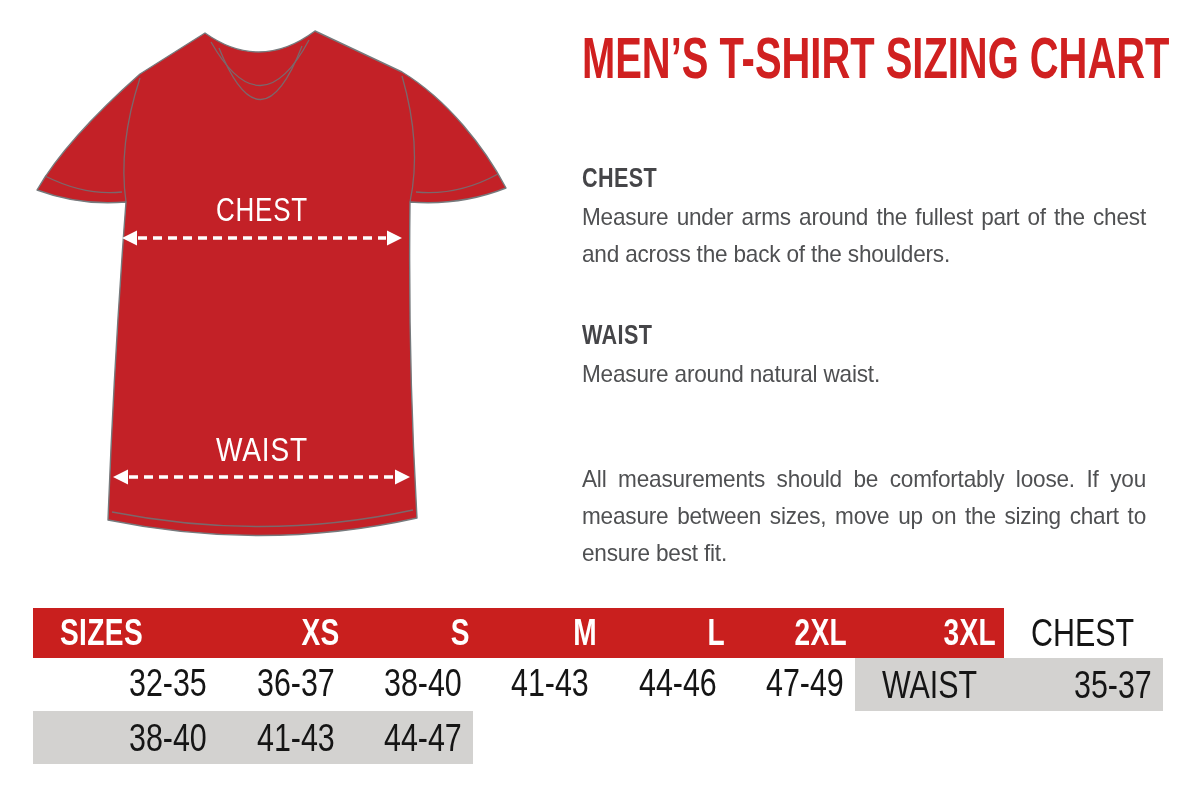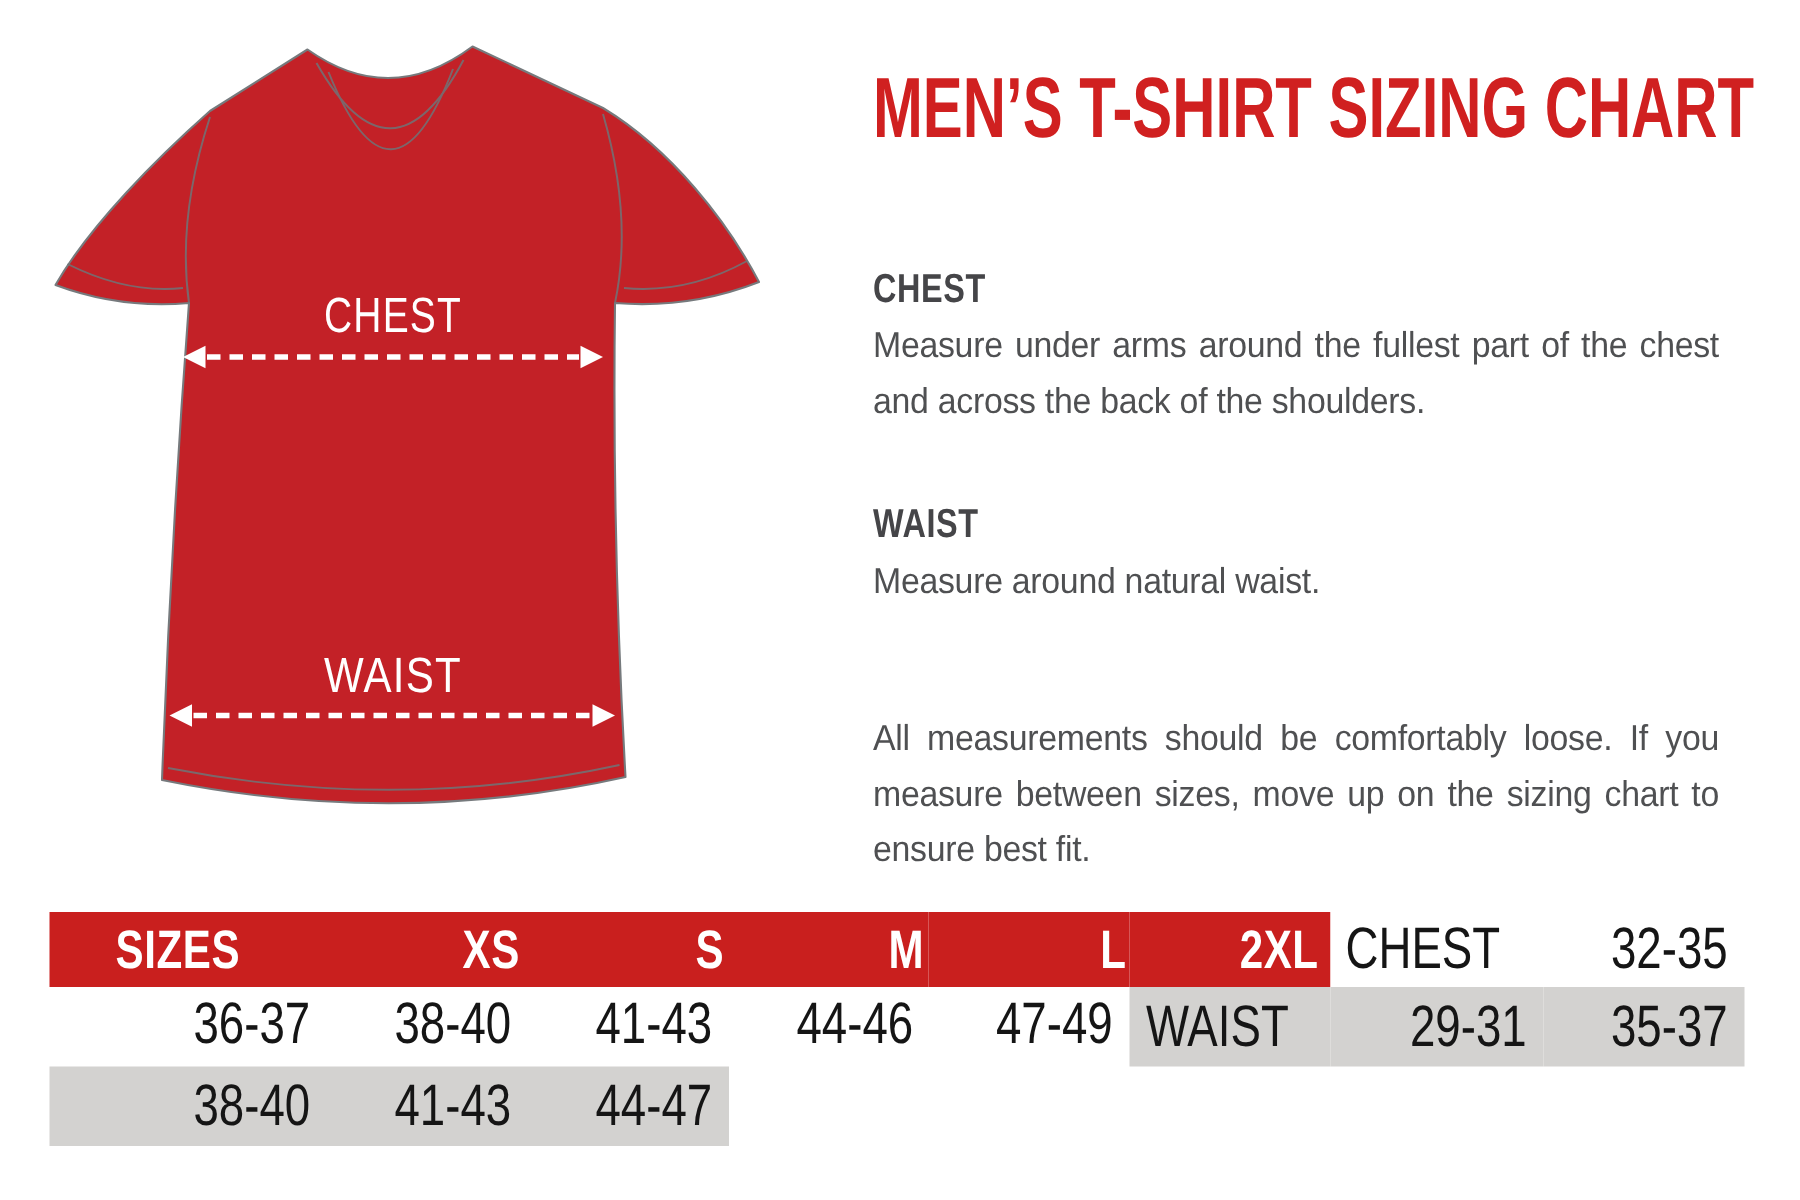--- a/index.html
+++ b/index.html
@@ -24,21 +24,21 @@
     left: 0;
     top: 0;
     width: 540px;
     height: 600px;
   }
 
   
   .right-col {
     position: absolute;
     left: 582px;
-    top: 44px;
+    top: 30px;
     width: 585px;
   }
   .page-title {
     margin: 0 0 78px 0;
     font-size: 57px;
     font-weight: bold;
     line-height: 1.0;
     color: var(--accent-red, #d02020);
     white-space: nowrap;
     transform: scaleX(0.70);
@@ -80,22 +80,22 @@
     grid-template-columns: 185px repeat(7, 1fr);
     grid-auto-rows: auto;
   }
   .cell {
     height: 50px;
     display: flex;
     align-items: center;
     justify-content: flex-end;
   }
   .cell.first {
-    justify-content: center;
-    padding-left: 10px;
+    justify-content: flex-start;
+    padding-left: 27px;
   }
   .hrow { background: var(--header-red, #c91f1e); color: #ffffff; }
   .r1   { background: #ffffff; color: var(--table-text, #151515); }
   .r2   { background: var(--row-alt-gray, #d3d2d0); color: var(--table-text, #151515); height: 53px; }
   .cnd {
     display: inline-block;
     transform: scaleX(0.78);
     transform-origin: 50% 50%;
     white-space: nowrap;
   }
@@ -175,20 +175,23 @@
       </div>
     <div class="cell hrow">
         <span class="cnd">M</span>
       </div>
     <div class="cell hrow">
         <span class="cnd">L</span>
       </div>
     <div class="cell hrow">
         <span class="cnd">2XL</span>
       </div>
+    <div class="cell hrow">
+        <span class="cnd">3XL</span>
+      </div>
 
     <div class="cell r1 first">
         <span class="cnd">CHEST</span>
       </div>
     <div class="cell r1">
         <span class="cnd">32-35</span>
       </div>
     <div class="cell r1">
         <span class="cnd">36-37</span>
       </div>
@@ -202,23 +205,20 @@
         <span class="cnd">44-46</span>
       </div>
     <div class="cell r1">
         <span class="cnd">47-49</span>
       </div>
 
     <div class="cell r2 first">
         <span class="cnd">WAIST</span>
       </div>
     <div class="cell r2">
-        <span class="cnd">29-31</span>
-      </div>
-    <div class="cell r2">
         <span class="cnd">35-37</span>
       </div>
     <div class="cell r2">
         <span class="cnd">38-40</span>
       </div>
     <div class="cell r2">
         <span class="cnd">41-43</span>
       </div>
     <div class="cell r2">
         <span class="cnd">44-47</span>

